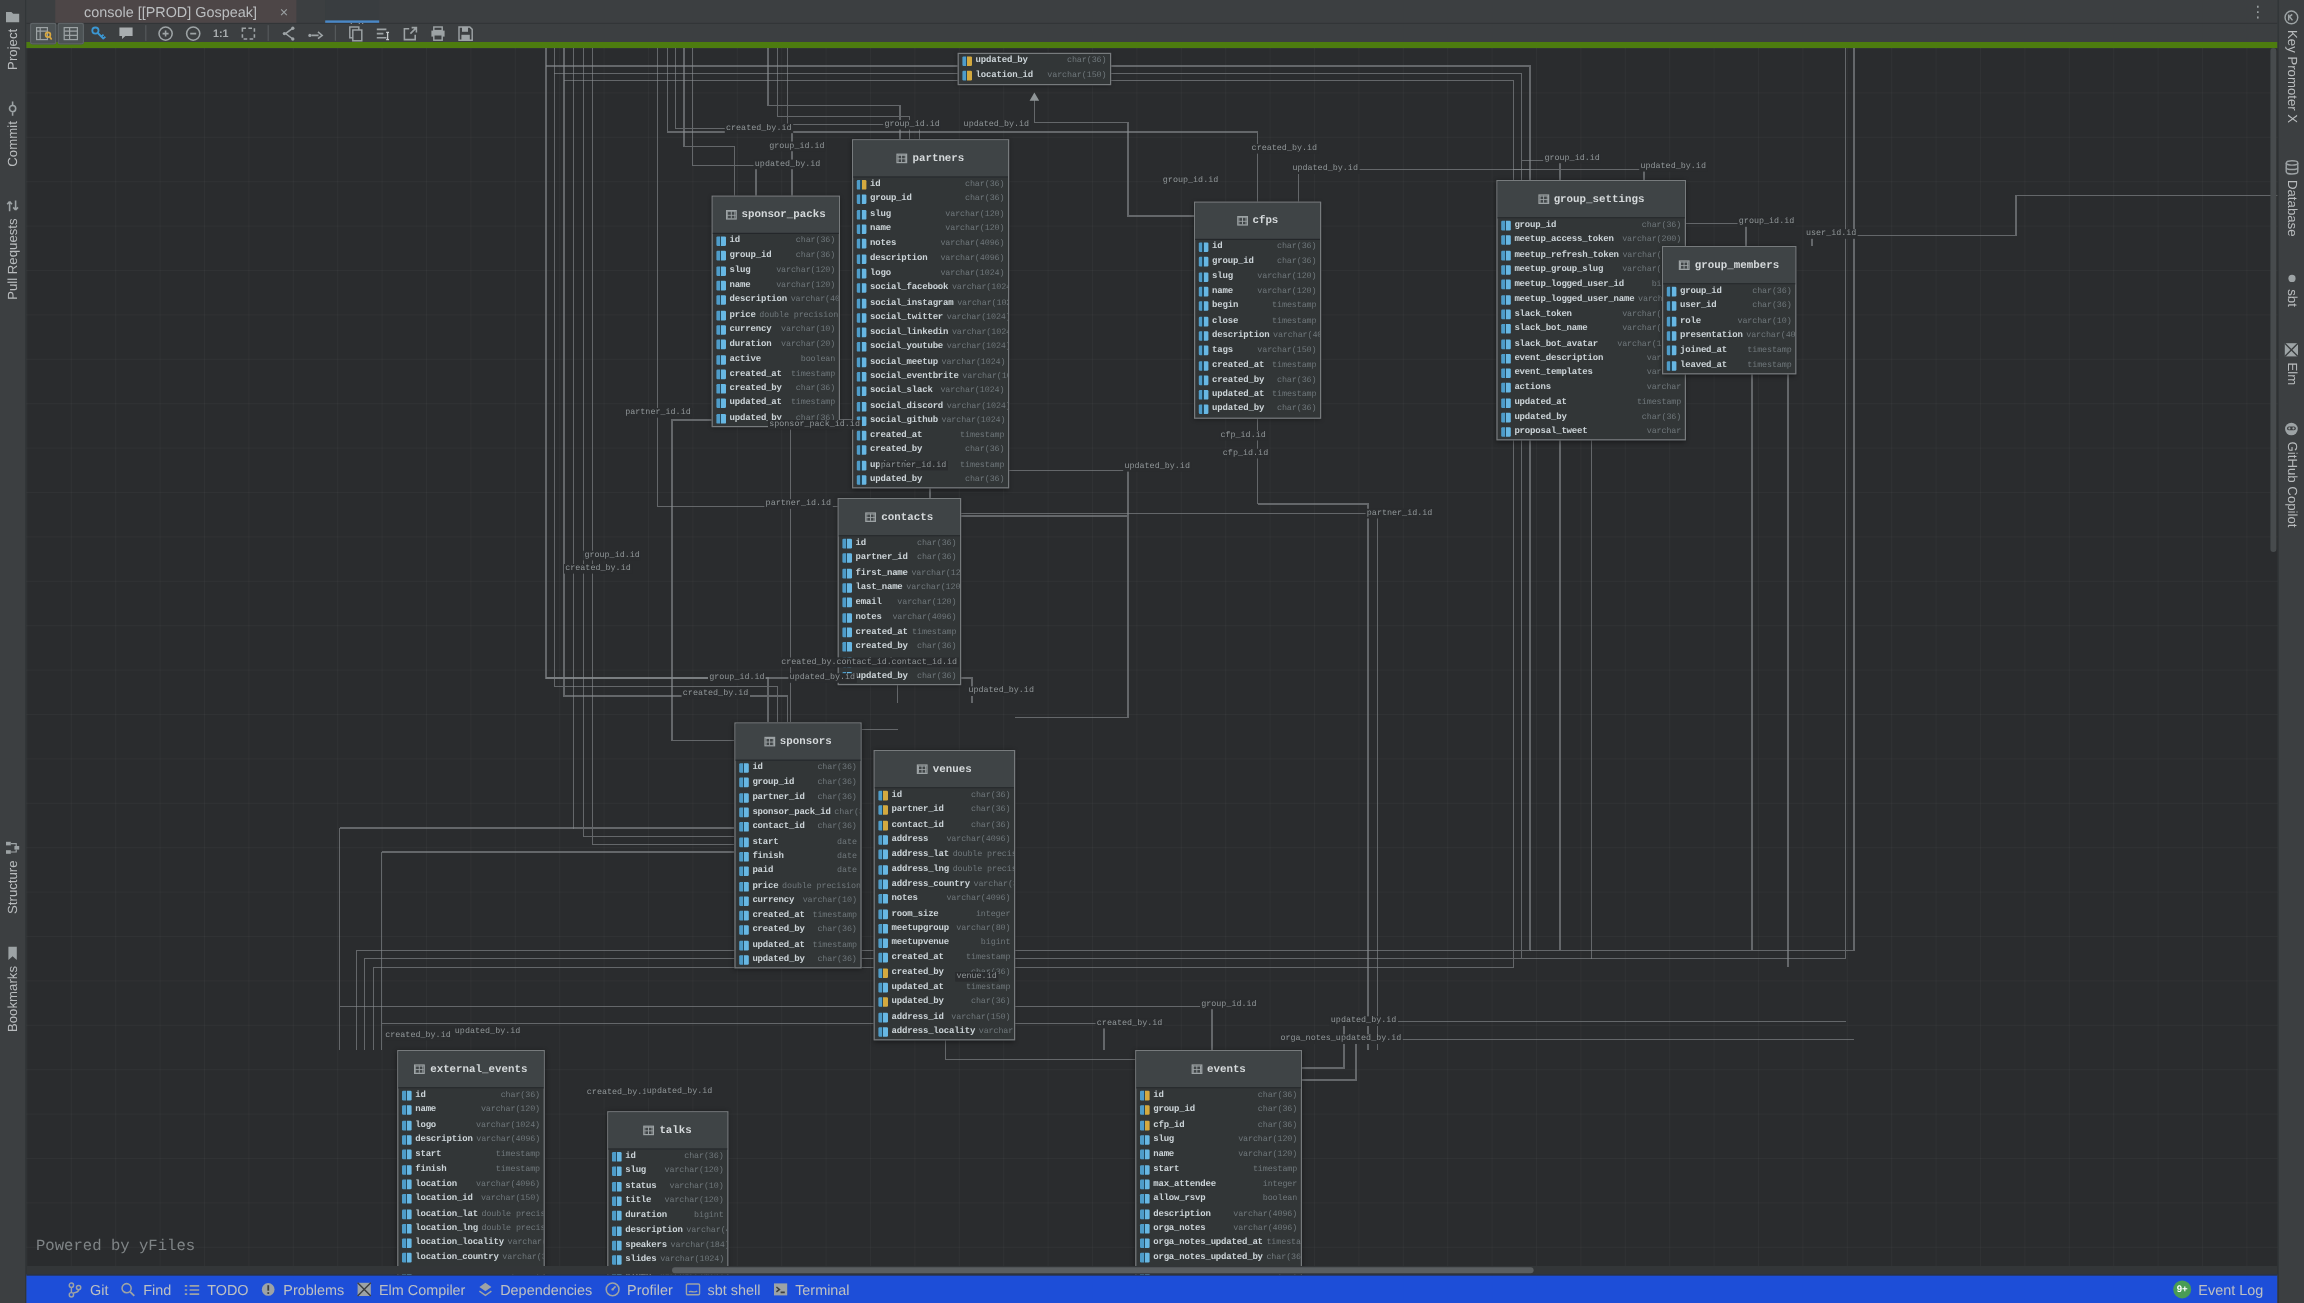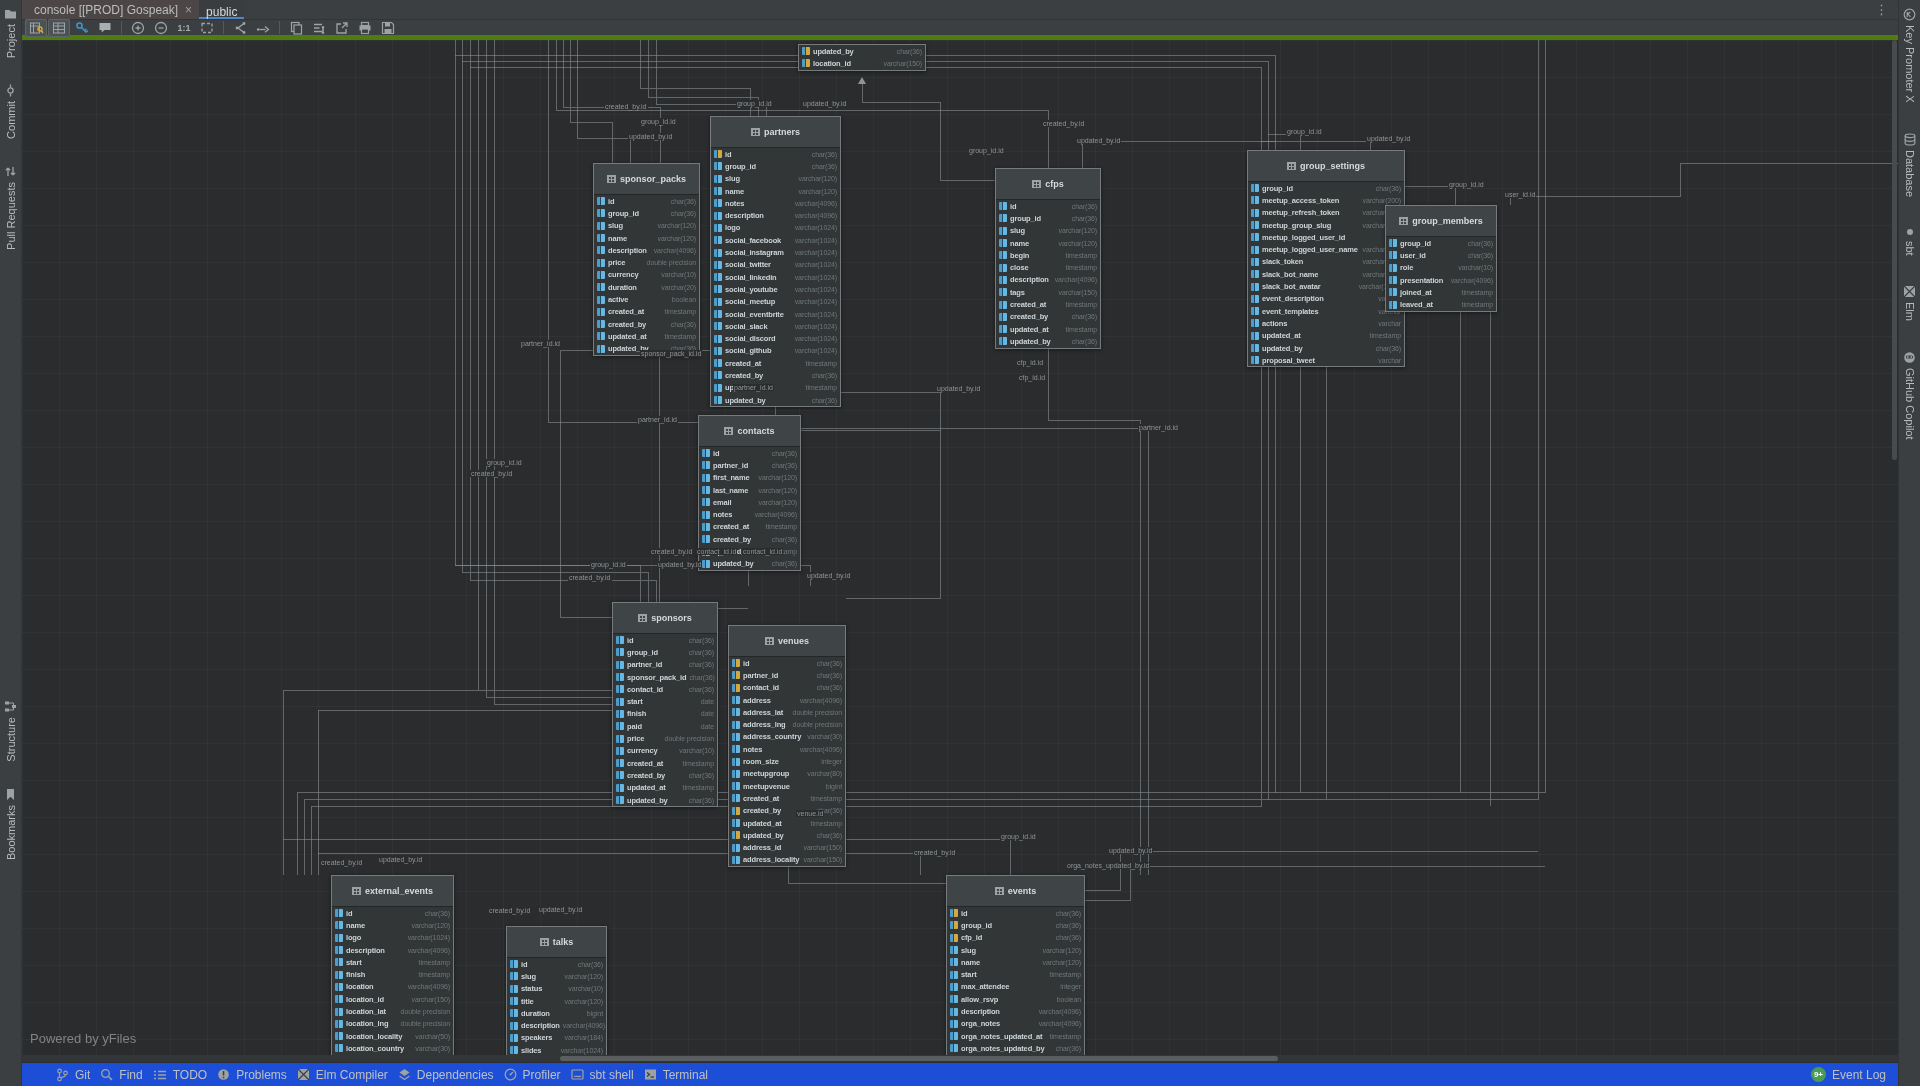--- a/index.html
+++ b/index.html
@@ -13,34 +13,34 @@
   .strip-item{display:flex;flex-direction:column;align-items:center;gap:4px;color:#b9bcbe;font-size:11px;cursor:pointer;}
   .strip.left .strip-item{margin-bottom:26px;}
   .strip.right .strip-item{margin-bottom:30px;}
   .strip-item.push{margin-top:auto;}
   .vlabel-l{writing-mode:vertical-rl;transform:rotate(180deg);white-space:nowrap;}
   .vlabel-r{writing-mode:vertical-rl;white-space:nowrap;}
   .icn{display:inline-flex;align-items:center;justify-content:center;line-height:0;}
   
   .center{flex:1;display:flex;flex-direction:column;min-width:0;}
   .tab-bar{height:20px;background:#3c3f41;display:flex;align-items:stretch;border-bottom:1px solid #323537;}
-  .tab{display:flex;align-items:center;gap:5px;padding:0 7px;font-size:12px;color:#bbbec0;cursor:pointer;}
+  .tab{display:flex;align-items:center;gap:17px;padding:0 7px;font-size:12px;color:#bbbec0;cursor:pointer;margin-left:24px;}
   .tab.active{background:#393d40;border-bottom:2px solid #4a88c7;color:#d8dbdd;flex-direction:column;}
   .tab-close{color:#9aa0a2;font-size:12px;margin-left:2px;}
   .tab-options{margin-left:auto;color:#9aa0a2;font-size:13px;padding:0 10px;display:flex;align-items:center;cursor:pointer;}
   .toolbar{height:20px;background:#3c3f41;display:flex;align-items:center;gap:1px;padding-left:3px;border-bottom:5px solid #4d7c0f;}
   .tbtn{min-width:22px;height:18px;display:flex;align-items:center;justify-content:center;border-radius:2px;color:#a9adaf;cursor:pointer;}
   .tbtn.selected{background:#4c5254;box-shadow:inset 0 0 0 1px #5d6366;}
   .tlabel{font-size:9px;font-weight:bold;color:#a9adaf;}
   .tsep{width:1px;height:13px;background:#55595b;margin:0 4px;}
   
   .canvas{position:relative;flex:1;overflow:hidden;background-color:#2a2c2e;
     background-image:linear-gradient(rgba(255,255,255,.028) 1px,transparent 1px),
                      linear-gradient(90deg,rgba(255,255,255,.028) 1px,transparent 1px);
-    background-size:37px 37px;}
+    background-size:37px 37px;font-family:Liberation Mono, monospace;}
   .edges{position:absolute;left:0;top:0;}
   .layer{position:absolute;left:0;top:0;width:100%;height:100%;}
   .db-table{position:absolute;background:#323637;border:1px solid #777b7d;box-shadow:0 1px 4px rgba(0,0,0,.45);cursor:move;}
   .db-header{height:31px;background:#3f4446;border-bottom:1px solid #24272a;display:flex;align-items:center;justify-content:center;gap:4px;color:#d6dadc;font-size:9px;font-weight:bold;}
   .tbl-icon{width:9px;height:8px;border:1px solid #9da3a5;background-image:linear-gradient(#9da3a5 1px,transparent 1px),linear-gradient(90deg,#9da3a5 1px,transparent 1px);background-size:3px 3px;}
   .db-row{height:12.3px;display:flex;align-items:center;padding:0 3px;gap:3px;overflow:hidden;}
   .fic{flex:0 0 8px;width:8px;height:8px;border-radius:1px;background:linear-gradient(90deg,#4e9cc9 0 3px,#23495e 3px 4px,#67b7e3 4px 8px);}
   .fic.key{background:linear-gradient(90deg,#4e9cc9 0 3px,#23495e 3px 4px,#d3a93f 4px 8px);}
   .fname{color:#ccd4d8;font-size:7.5px;font-weight:bold;white-space:nowrap;letter-spacing:-.15px;}
   .ftype{margin-left:auto;color:#6f777b;font-size:7px;white-space:nowrap;letter-spacing:-.1px;}

